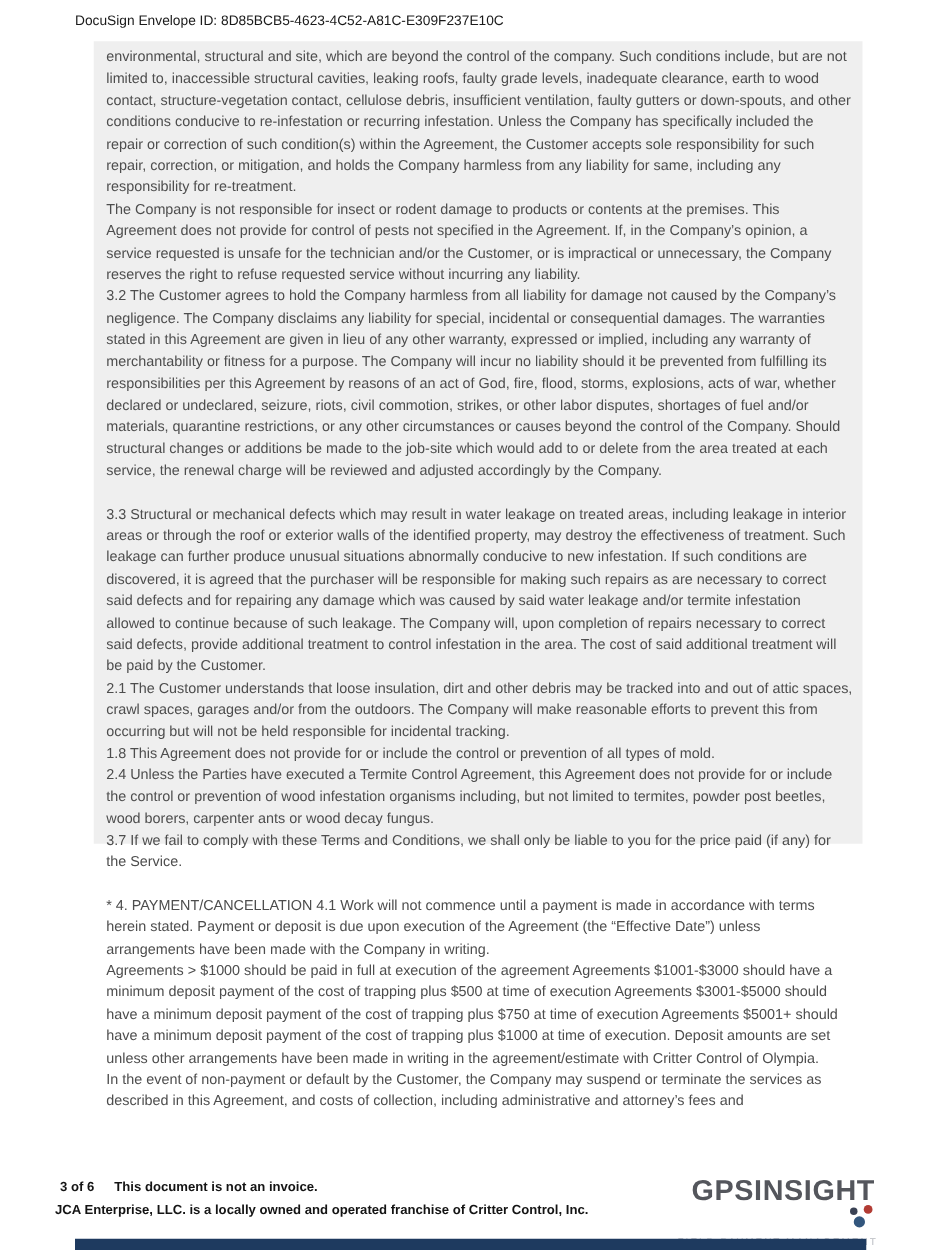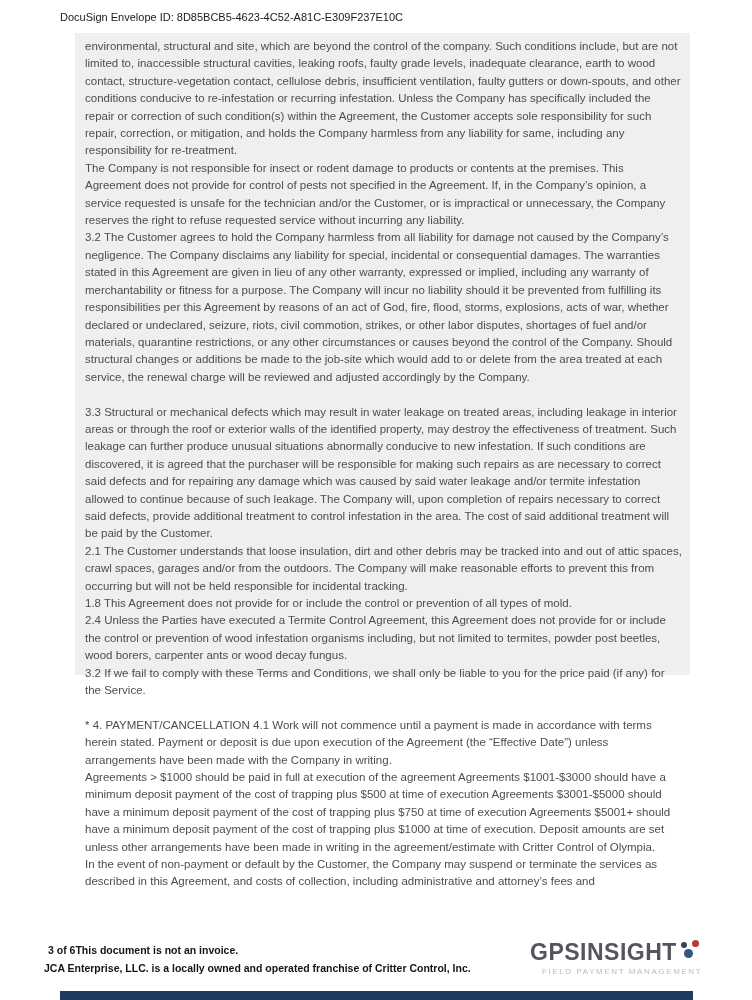--- a/index.html
+++ b/index.html
@@ -37,36 +37,36 @@
   }
   .para.gap { margin-top: 17.4px; }
   .footer-line1 {
     position: absolute;
     left: 48px;
     top: 944px;
     font-size: 10.5px;
     font-weight: 700;
     color: #141414;
   }
-  .footer-line1 .note-gap { margin-left: 0; }
+  .footer-line1 .note-gap { margin-left: 16px; }
   .footer-line2 {
     position: absolute;
     left: 44px;
     top: 962px;
     font-size: 10.5px;
     font-weight: 700;
     color: #141414;
   }
   .logo {
     position: absolute;
     left: 530px;
     top: 940px;
     width: 170px;
   }
-  .logo-row { display: flex; align-items: flex-start; }
+  .logo-row { display: flex; align-items: flex-end; flex-direction: column; }
   .logo-text {
     font-size: 23px;
     letter-spacing: 0.5px;
     color: #54565c;
     font-weight: 600;
     line-height: 24px;
     white-space: nowrap;
   }
   .logo-dots {
     position: relative;
@@ -106,21 +106,21 @@
 
   <div class="content-panel">
 
   <p class="para">environmental, structural and site, which are beyond the control of the company. Such conditions include, but are not limited to, inaccessible structural cavities, leaking roofs, faulty grade levels, inadequate clearance, earth to wood contact, structure-vegetation contact, cellulose debris, insufficient ventilation, faulty gutters or down-spouts, and other conditions conducive to re-infestation or recurring infestation. Unless the Company has specifically included the repair or correction of such condition(s) within the Agreement, the Customer accepts sole responsibility for such repair, correction, or mitigation, and holds the Company harmless from any liability for same, including any responsibility for re-treatment.</p>
       <p class="para">The Company is not responsible for insect or rodent damage to products or contents at the premises. This Agreement does not provide for control of pests not specified in the Agreement. If, in the Company’s opinion, a service requested is unsafe for the technician and/or the Customer, or is impractical or unnecessary, the Company reserves the right to refuse requested service without incurring any liability.</p>
       <p class="para">3.2 The Customer agrees to hold the Company harmless from all liability for damage not caused by the Company’s negligence. The Company disclaims any liability for special, incidental or consequential damages. The warranties stated in this Agreement are given in lieu of any other warranty, expressed or implied, including any warranty of merchantability or fitness for a purpose. The Company will incur no liability should it be prevented from fulfilling its responsibilities per this Agreement by reasons of an act of God, fire, flood, storms, explosions, acts of war, whether declared or undeclared, seizure, riots, civil commotion, strikes, or other labor disputes, shortages of fuel and/or materials, quarantine restrictions, or any other circumstances or causes beyond the control of the Company. Should structural changes or additions be made to the job-site which would add to or delete from the area treated at each service, the renewal charge will be reviewed and adjusted accordingly by the Company.</p>
       <p class="para gap">3.3 Structural or mechanical defects which may result in water leakage on treated areas, including leakage in interior areas or through the roof or exterior walls of the identified property, may destroy the effectiveness of treatment. Such leakage can further produce unusual situations abnormally conducive to new infestation. If such conditions are discovered, it is agreed that the purchaser will be responsible for making such repairs as are necessary to correct said defects and for repairing any damage which was caused by said water leakage and/or termite infestation allowed to continue because of such leakage. The Company will, upon completion of repairs necessary to correct said defects, provide additional treatment to control infestation in the area. The cost of said additional treatment will be paid by the Customer.</p>
       <p class="para">2.1 The Customer understands that loose insulation, dirt and other debris may be tracked into and out of attic spaces, crawl spaces, garages and/or from the outdoors. The Company will make reasonable efforts to prevent this from occurring but will not be held responsible for incidental tracking.</p>
       <p class="para">1.8 This Agreement does not provide for or include the control or prevention of all types of mold.</p>
       <p class="para">2.4 Unless the Parties have executed a Termite Control Agreement, this Agreement does not provide for or include the control or prevention of wood infestation organisms including, but not limited to termites, powder post beetles, wood borers, carpenter ants or wood decay fungus.</p>
-      <p class="para">3.2 If we fail to comply with these Terms and Conditions, we shall only be liable to you for the price paid (if any) for the Service.</p>
+      <p class="para">3.7 If we fail to comply with these Terms and Conditions, we shall only be liable to you for the price paid (if any) for the Service.</p>
       <p class="para gap">* 4. PAYMENT/CANCELLATION 4.1 Work will not commence until a payment is made in accordance with terms herein stated. Payment or deposit is due upon execution of the Agreement (the “Effective Date”) unless arrangements have been made with the Company in writing.</p>
       <p class="para">Agreements &gt; $1000 should be paid in full at execution of the agreement Agreements $1001-$3000 should have a minimum deposit payment of the cost of trapping plus $500 at time of execution Agreements $3001-$5000 should have a minimum deposit payment of the cost of trapping plus $750 at time of execution Agreements $5001+ should have a minimum deposit payment of the cost of trapping plus $1000 at time of execution. Deposit amounts are set unless other arrangements have been made in writing in the agreement/estimate with Critter Control of Olympia.</p>
       <p class="para">In the event of non-payment or default by the Customer, the Company may suspend or terminate the services as described in this Agreement, and costs of collection, including administrative and attorney’s fees and</p>
     </div>
 
   <div class="footer-line1">
     <span>3 of 6</span><span class="note-gap">This document is not an invoice.</span>
   </div>
 
   <div class="footer-line2">JCA Enterprise, LLC. is a locally owned and operated franchise of Critter Control, Inc.</div>

